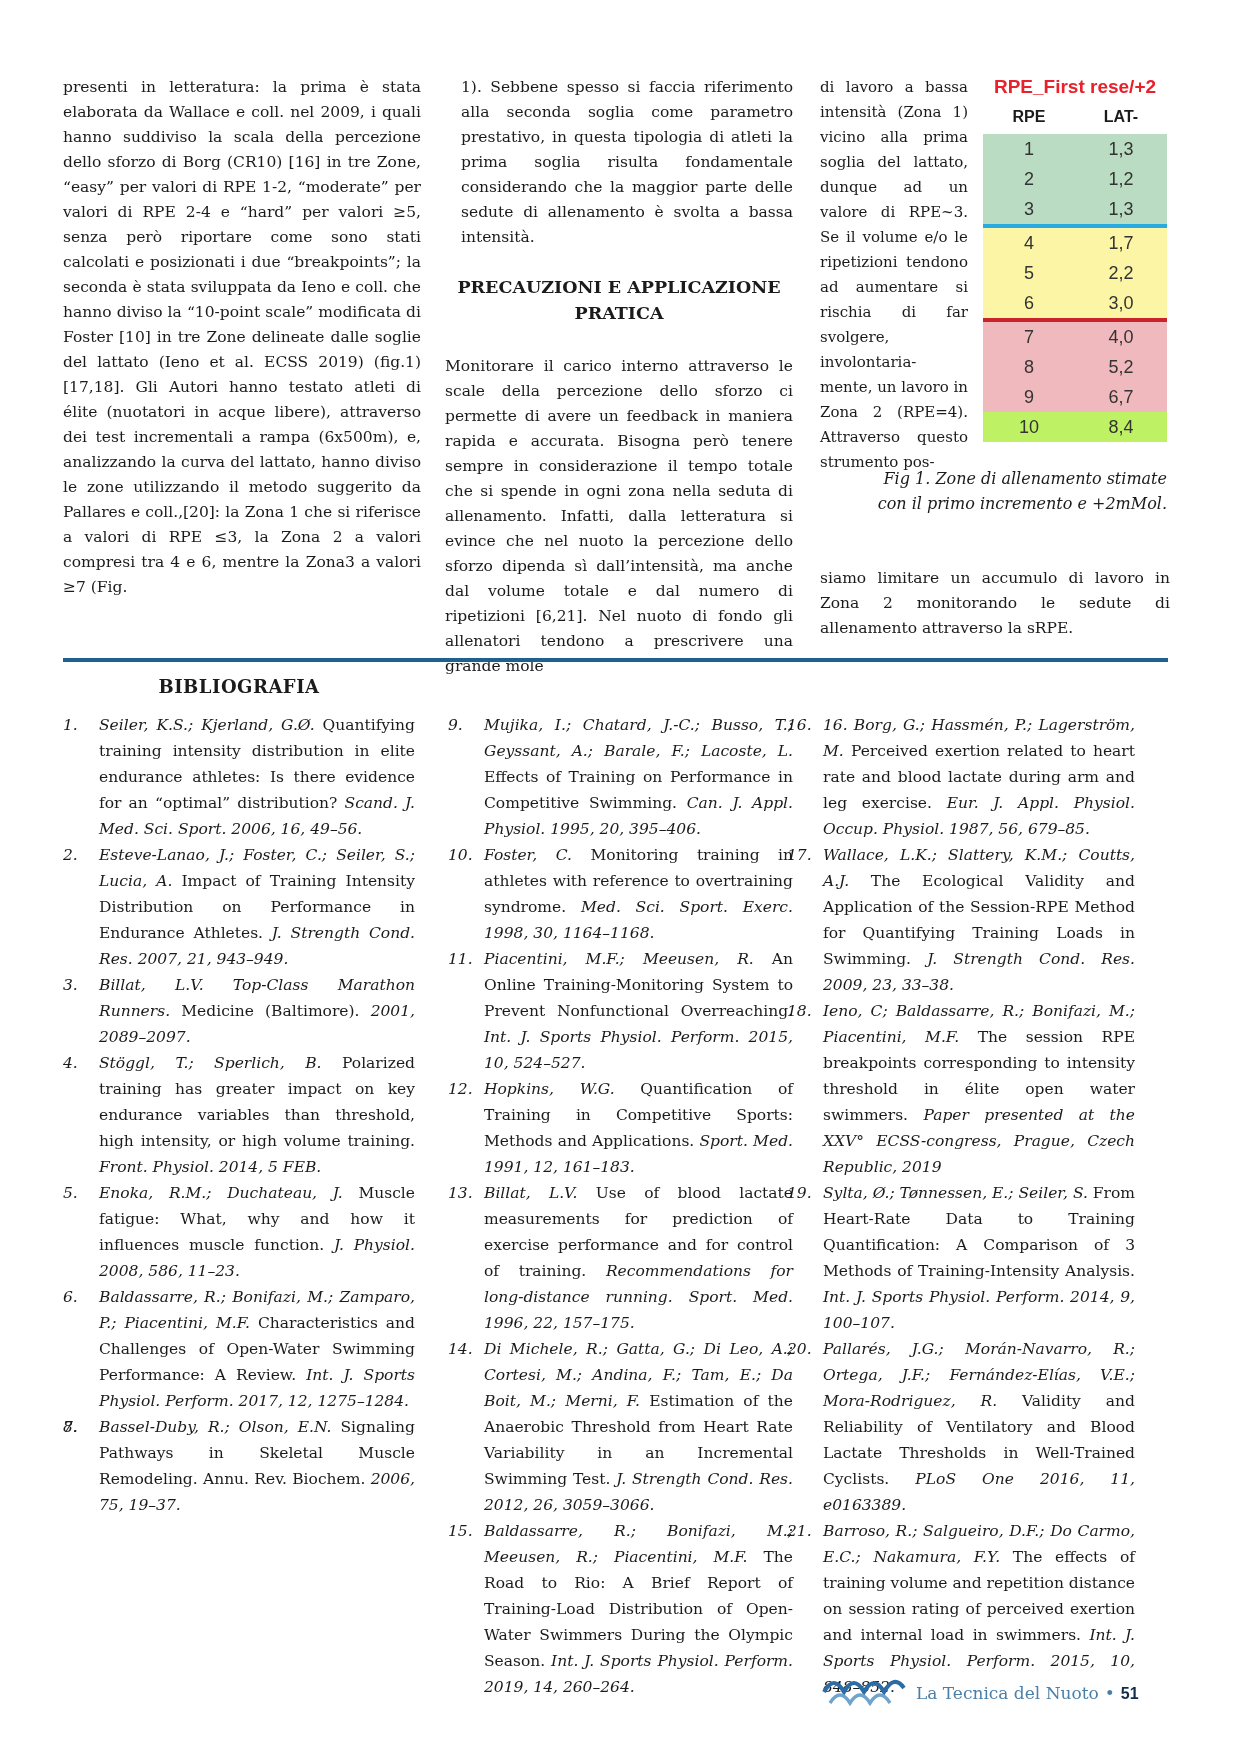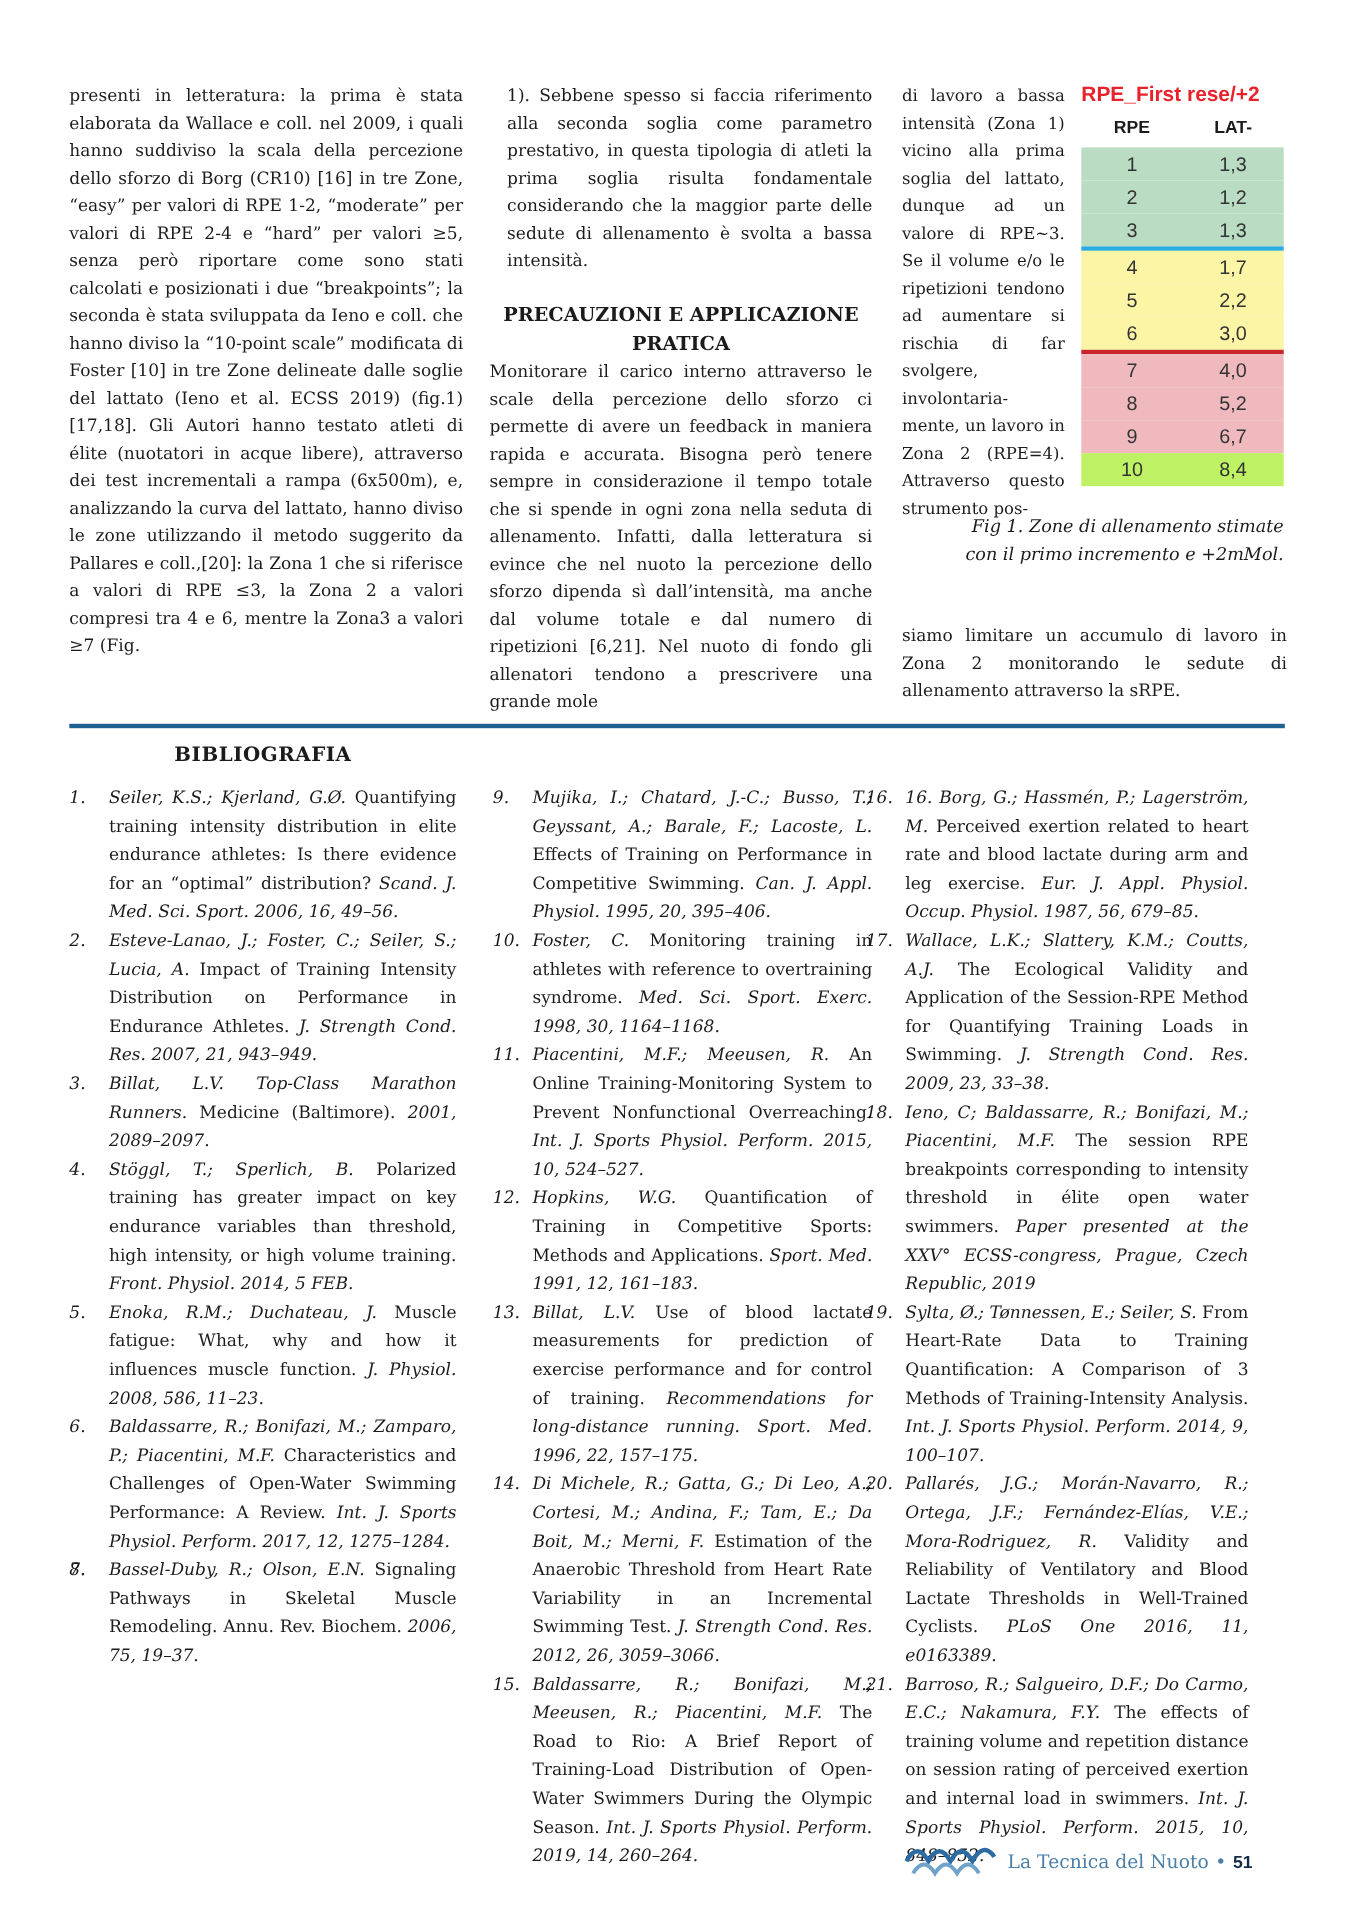--- a/index.html
+++ b/index.html
@@ -7,26 +7,26 @@
     width:1240px;height:1754px;position:relative;background:#ffffff;
     font-family:"DejaVu Serif","Liberation Serif",serif;color:#1b1b1b;
     -webkit-font-smoothing:antialiased;
   }
   .abs{position:absolute;}
   .textcol{text-align:justify;font-size:15.5px;line-height:25px;}
   #col1{left:63px;top:75px;width:358px;}
   #col2{left:445px;top:75px;width:348px;}
   #col2 p{margin:0;}
   #col2 .p1{margin-bottom:12px;margin-left:16px;}
-  .section-heading{font-weight:bold;text-align:center;font-size:17.5px;line-height:26px;margin:24px 0 0 0;}
+  .section-heading{font-weight:bold;text-align:center;font-size:17.5px;line-height:26px;margin:24px 0 28px 0;}
   #col3{left:820px;top:75px;width:148px;font-size:15px;}
   #col3cont{left:820px;top:566px;width:350px;}
   
   #figblock{left:983px;top:76px;width:184px;font-family:"Liberation Sans","DejaVu Sans",sans-serif;}
-  .fig-title{font-weight:bold;font-size:19px;margin-bottom:10px;white-space:nowrap;}
+  .fig-title{font-weight:bold;font-size:19px;text-align:center;margin-bottom:10px;white-space:nowrap;}
   .fig-head{display:flex;font-weight:bold;font-size:16px;margin-bottom:8px;}
   .fig-head span{flex:1;text-align:center;}
   .trow{display:flex;height:30px;align-items:center;}
   .tcell{flex:1;text-align:center;font-size:18px;font-weight:400;color:#333;}
   .zone-sep{height:4px;}
   #figcaption{left:855px;top:466px;width:312px;font-style:italic;text-align:right;font-size:16px;line-height:25px;}
   #toprule{left:63px;top:658px;width:1105px;height:4px;}
   
   #bibheading{left:63px;top:676px;width:352px;text-align:center;font-weight:bold;font-size:18px;letter-spacing:0.5px;}
   .bibcol{font-size:15.5px;line-height:26px;}

